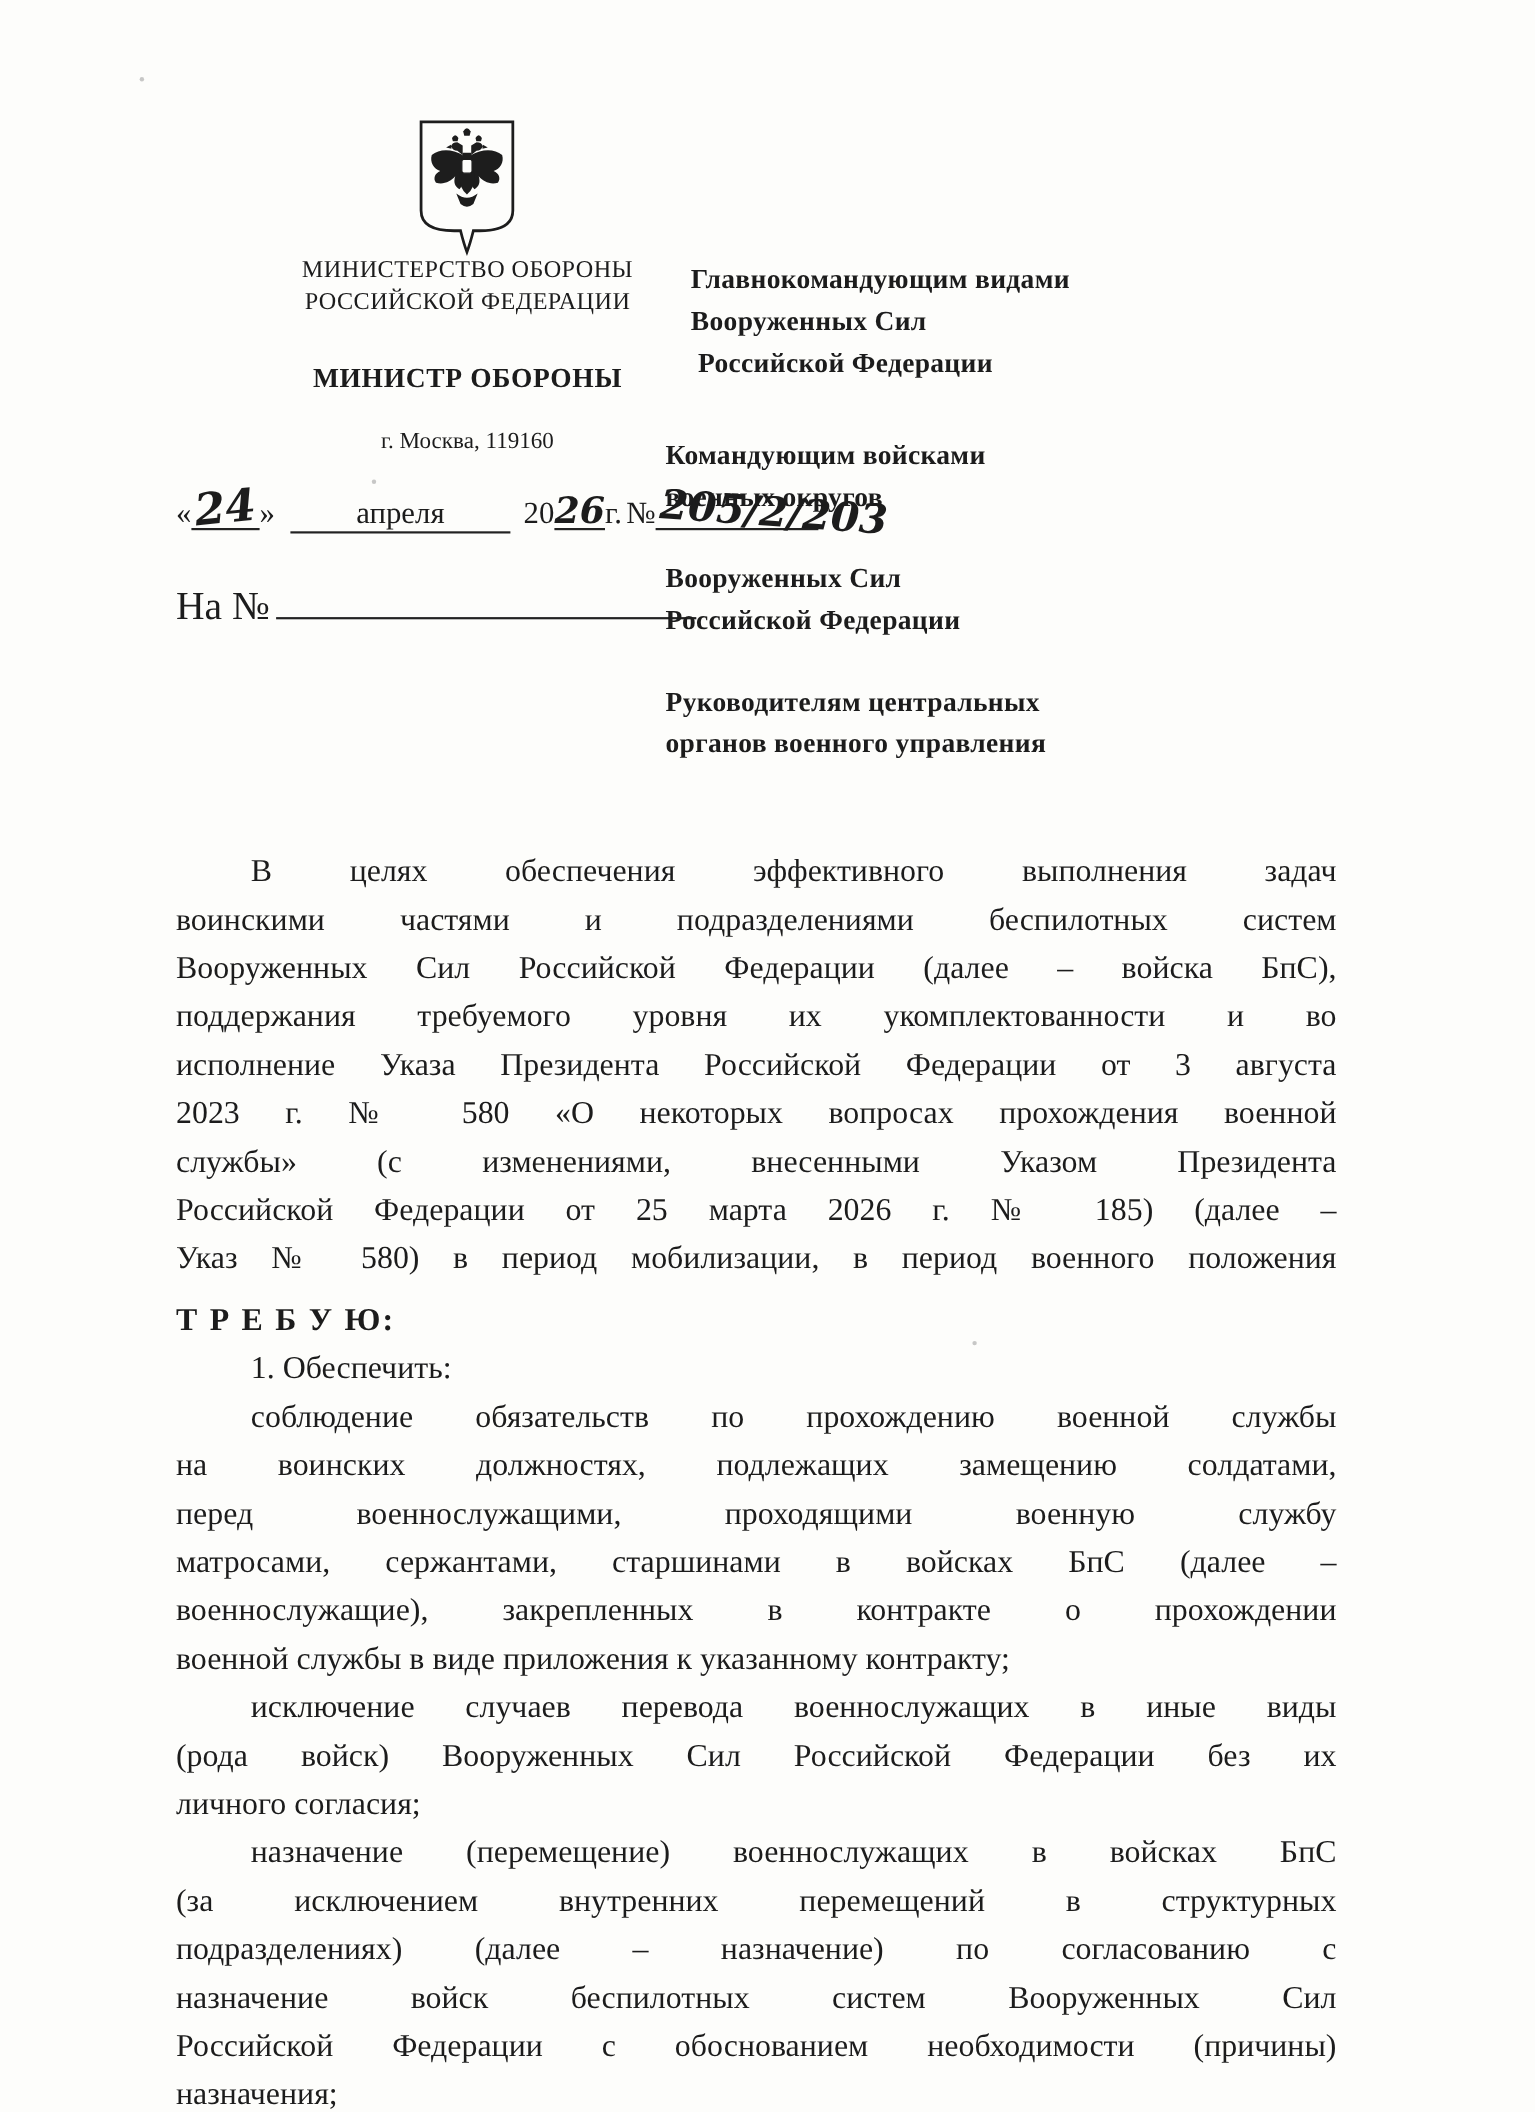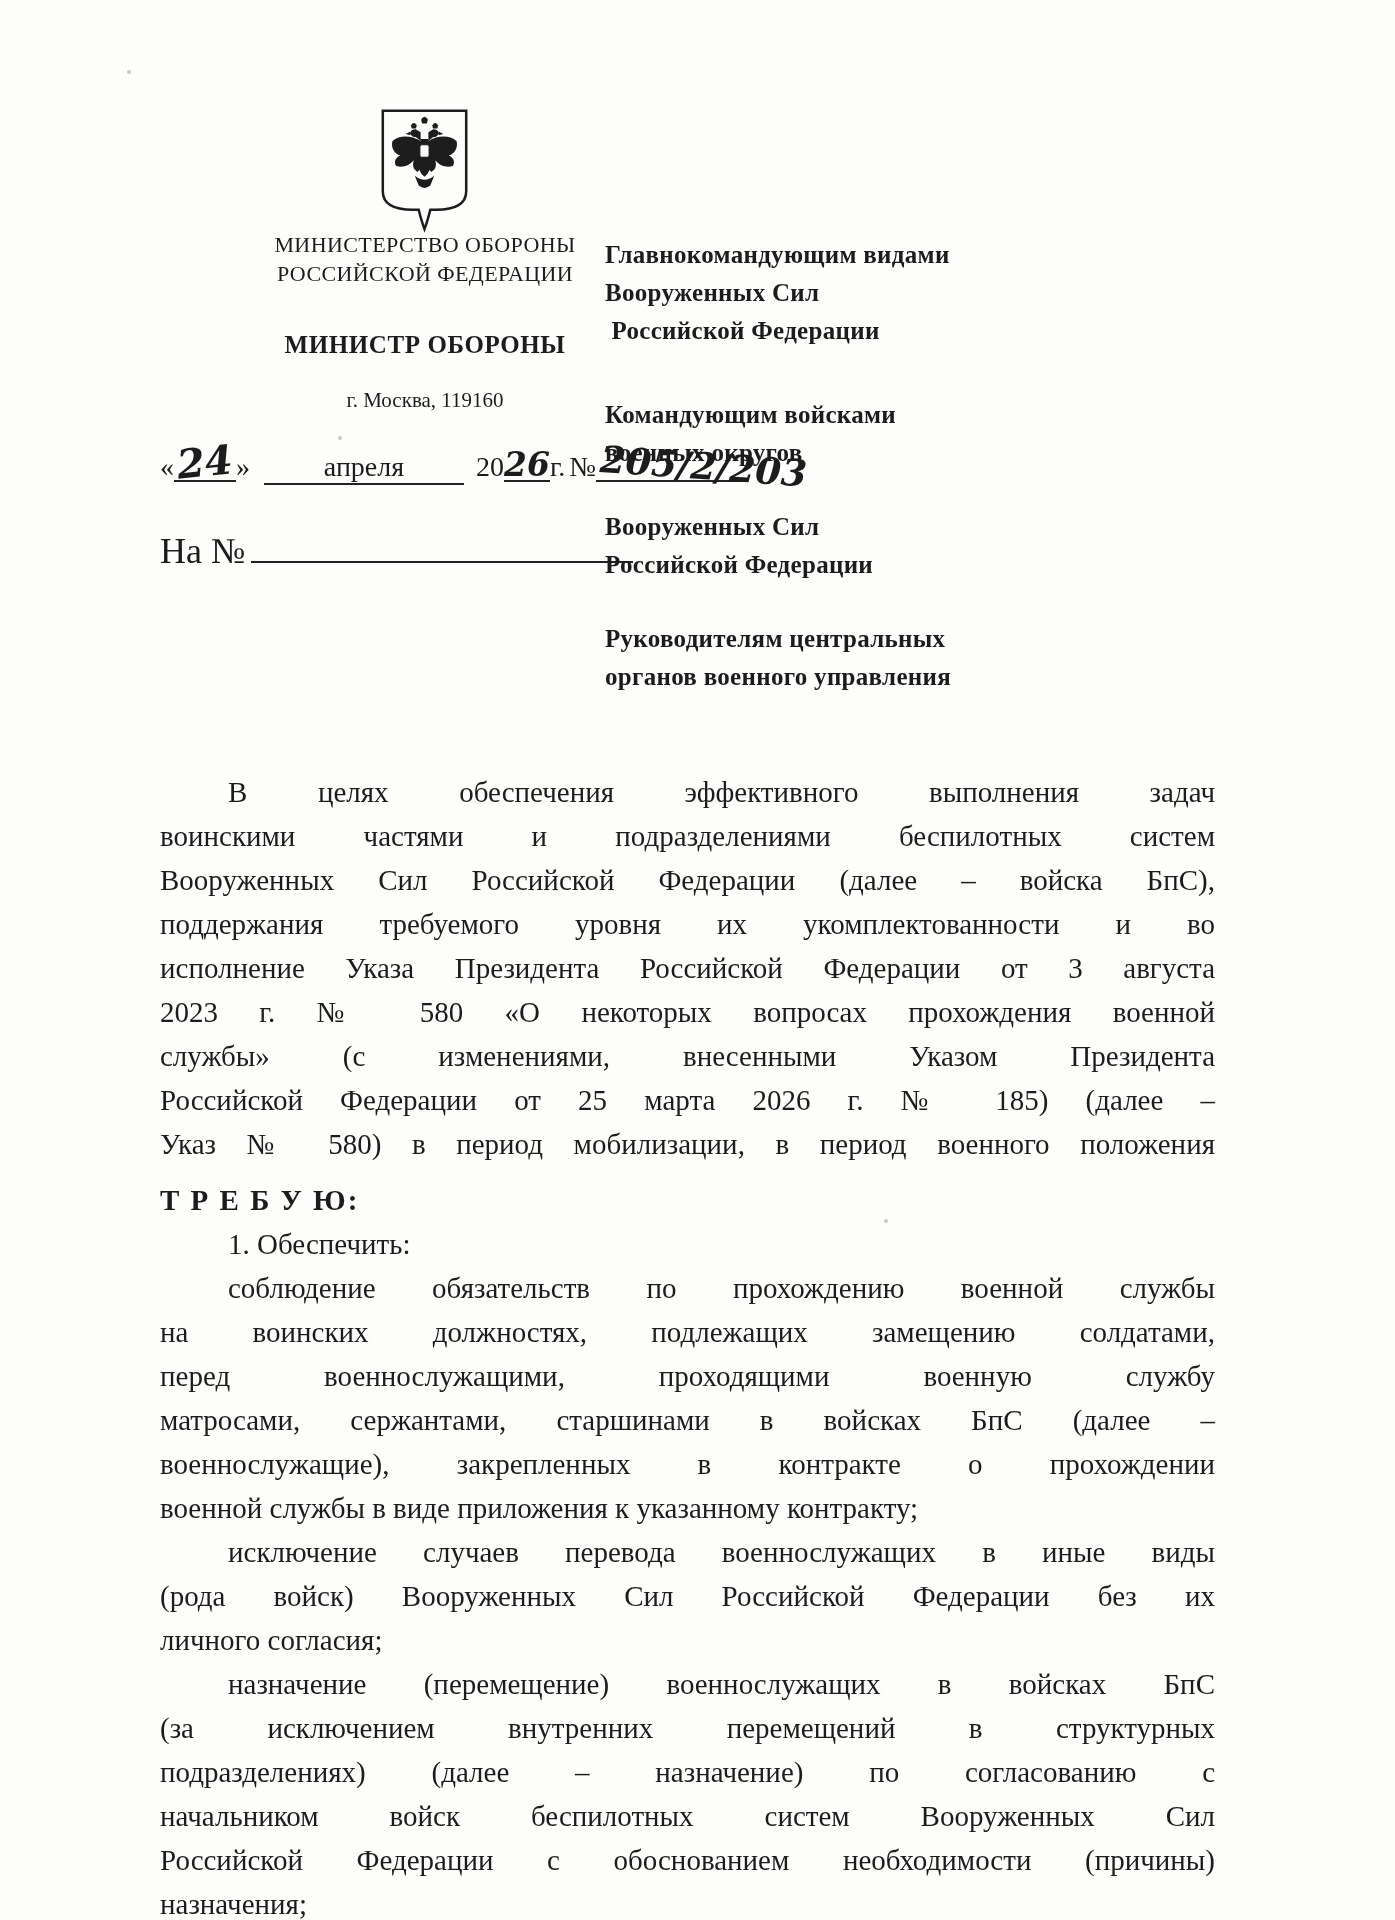--- a/index.html
+++ b/index.html
@@ -40,21 +40,21 @@
   .hand-year{font-size:33px;line-height:26px;display:inline-block;}
   .num-slot{display:inline-block;width:148px;vertical-align:baseline;}
   .hand-num{font-size:37px;line-height:26px;display:inline-block;white-space:nowrap;transform:rotate(4deg) translate(4px,3px);}
   .ref-row{position:absolute;left:160px;top:530px;white-space:nowrap;}
   .ref-row .typed{font-size:36px;}
   .ref-underline{display:inline-block;width:382px;height:28px;border-bottom:2px solid #222;margin-left:6px;vertical-align:baseline;}
 
   
   .addressees{position:absolute;left:605px;top:236px;width:450px;}
   .addressee-block{margin-bottom:36px;}
-  .addressee-block:first-child{margin-bottom:46px;}
+  .addressee-block:first-child{margin-bottom:46px;margin-left:23px;}
   .addressee-line{
     font-size:25px;font-weight:bold;line-height:38px;
     white-space:pre-wrap;letter-spacing:.3px;
   }
 
   
   .letter-body{position:absolute;left:160px;top:770px;width:1055px;}
   .body-line{font-size:29px;line-height:44px;}
   .body-line.justify{text-align:justify;text-align-last:justify;}
   .body-line.indent{text-indent:68px;}
@@ -141,21 +141,21 @@
       <div class="body-line justify">перед военнослужащими, проходящими военную службу</div>
       <div class="body-line justify">матросами, сержантами, старшинами в войсках БпС (далее –</div>
       <div class="body-line justify">военнослужащие), закрепленных в контракте о прохождении</div>
       <div class="body-line">военной службы в виде приложения к указанному контракту;</div>
       <div class="body-line indent justify">исключение случаев перевода военнослужащих в иные виды</div>
       <div class="body-line justify">(рода войск) Вооруженных Сил Российской Федерации без их</div>
       <div class="body-line">личного согласия;</div>
       <div class="body-line indent justify">назначение (перемещение) военнослужащих в войсках БпС</div>
       <div class="body-line justify">(за исключением внутренних перемещений в структурных</div>
       <div class="body-line justify">подразделениях) (далее – назначение) по согласованию с</div>
-      <div class="body-line justify">начальником войск беспилотных систем Вооруженных Сил</div>
+      <div class="body-line justify">назначение войск беспилотных систем Вооруженных Сил</div>
       <div class="body-line justify">Российской Федерации с обоснованием необходимости (причины)</div>
       <div class="body-line">назначения;</div>
     </div>
 
   <div class="speck" style="left:127px;top:70px;"></div>
   <div class="speck" style="left:338px;top:436px;"></div>
   <div class="speck" style="left:884px;top:1219px;"></div>
 </div>
 
 </body></html>

